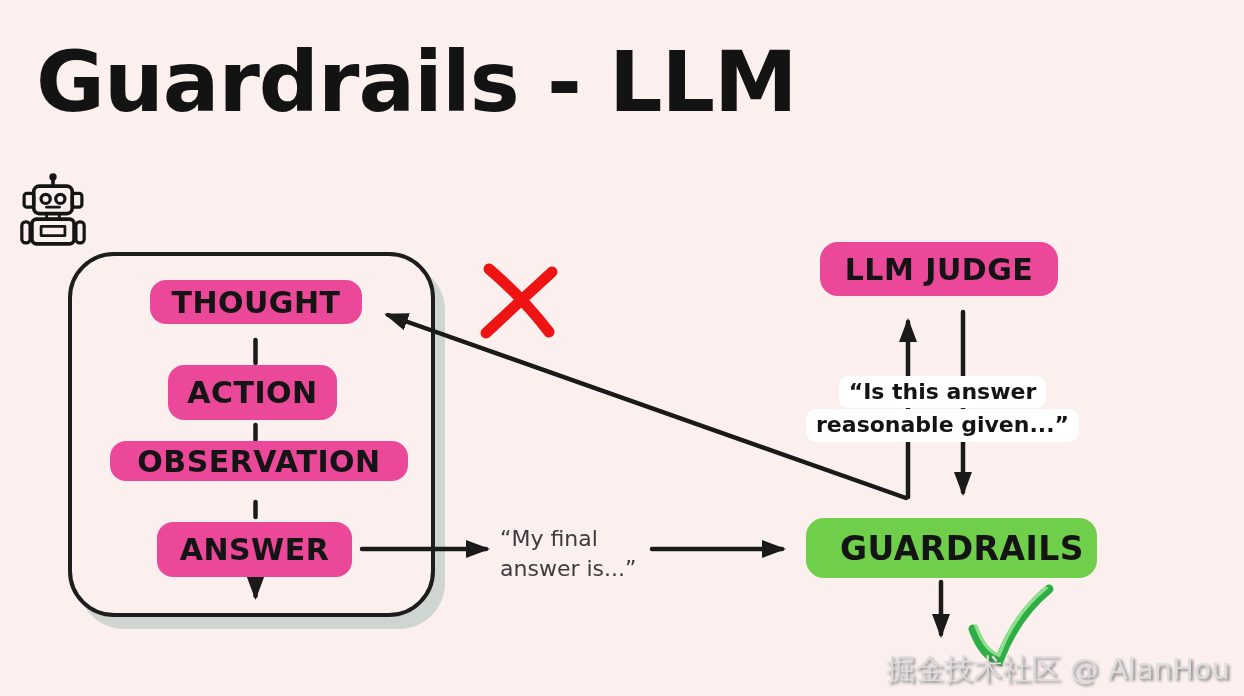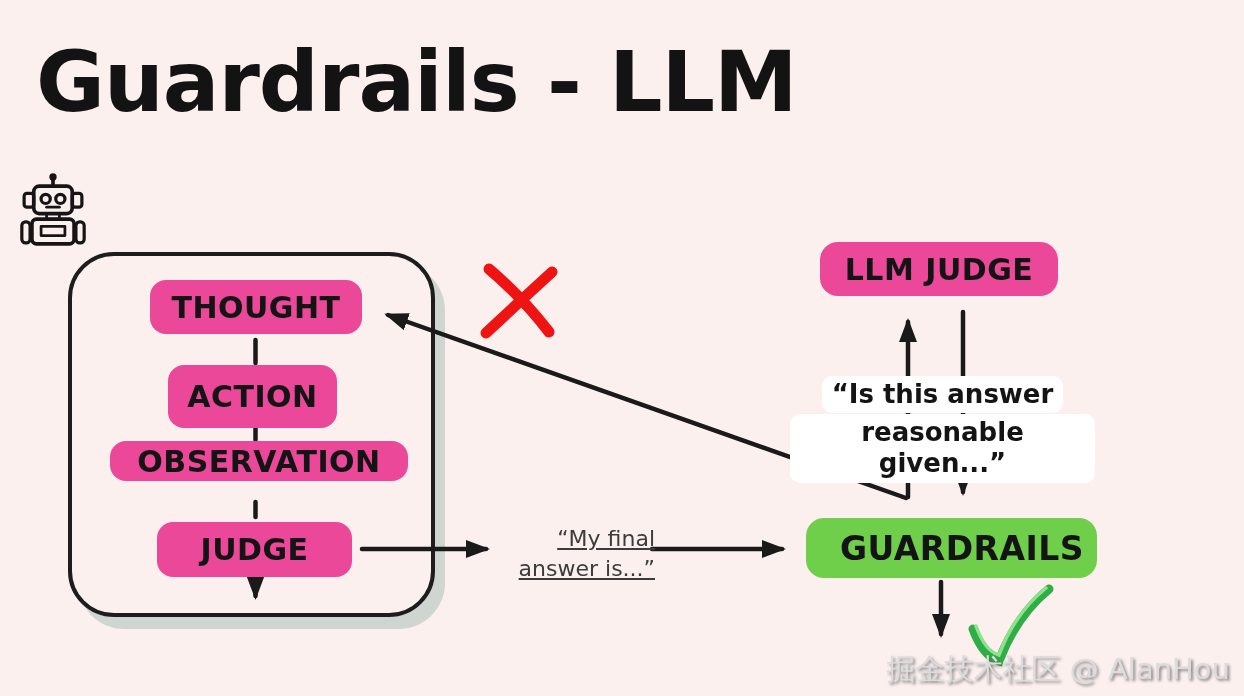--- a/index.html
+++ b/index.html
@@ -19,34 +19,34 @@
     border:4px solid #1d1d1d;border-radius:46px;
     box-shadow:10px 12px 0 #cfd6d1;background:transparent;
     box-sizing:border-box;z-index:1;
   }
   .arrows{position:absolute;left:0;top:0;width:1244px;height:696px;z-index:2;pointer-events:none;}
   .pill{
     position:absolute;display:flex;align-items:center;justify-content:center;
     background:#ec4899;color:#141414;font-weight:800;letter-spacing:.5px;
     border-radius:16px;z-index:3;white-space:nowrap;
   }
-  .pill-thought{left:150px;top:280px;width:212px;height:54px;font-size:30px;}
-  .pill-action{left:168px;top:365px;width:169px;height:63px;font-size:30px;}
+  .pill-thought{left:150px;top:280px;width:212px;height:44px;font-size:30px;}
+  .pill-action{left:168px;top:365px;width:169px;height:55px;font-size:30px;}
   .pill-observation{left:110px;top:441px;width:298px;height:40px;font-size:30px;}
   .pill-answer{left:157px;top:522px;width:195px;height:55px;font-size:30px;}
   .pill-judge{left:820px;top:242px;width:238px;height:54px;font-size:30px;border-radius:18px;}
   .pill-guardrails{left:806px;top:518px;width:270px;height:60px;font-size:33px;background:#6fce4a;border-radius:18px;padding-left:21px;}
   .final-note{
     position:absolute;left:500px;top:524px;width:155px;z-index:3;
-    text-align:right;font-size:22px;color:#3c3c3c;line-height:1.35;text-decoration:underline;
+    text-align:left;font-size:22px;color:#3c3c3c;line-height:1.35;
   }
   .final-note span{display:block;}
   .judge-question{
     position:absolute;left:790px;top:376px;width:305px;z-index:3;
-    text-align:center;font-size:26px;font-weight:800;color:#141414;line-height:1.2;
+    text-align:center;font-size:22px;font-weight:800;color:#141414;line-height:1.2;
   }
   .judge-question .hl{
     display:inline-block;background:#ffffff;border-radius:10px;
     padding:3px 10px;margin:0 0 1px 0;
   }
   .watermark{
     position:absolute;right:14px;bottom:6px;z-index:4;
     font-size:29px;font-weight:400;color:#dcdcdc;white-space:nowrap;
     text-shadow:2px 2px 3px rgba(70,70,70,.65);
   }
@@ -100,21 +100,21 @@
     </g>
     <g fill="none" stroke-linecap="round">
       <path d="M973 629 Q983 656 999 661 Q1016 616 1049 589" stroke="#2fae46" stroke-width="9"></path>
       <path d="M976 626 Q985 651 999 655 Q1014 614 1046 588" stroke="#8fe08f" stroke-width="3.5"></path>
     </g>
   </svg>
 
   <div class="pill pill-thought">THOUGHT</div>
   <div class="pill pill-action">ACTION</div>
   <div class="pill pill-observation">OBSERVATION</div>
-  <div class="pill pill-answer">JUDGE</div>
+  <div class="pill pill-answer">ANSWER</div>
 
   <div class="final-note">
     <span>“My final</span>
     <span>answer is...”</span>
   </div>
 
   <div class="pill pill-judge">LLM JUDGE</div>
 
   <div class="judge-question">
     <span class="hl">“Is this answer</span><br>

